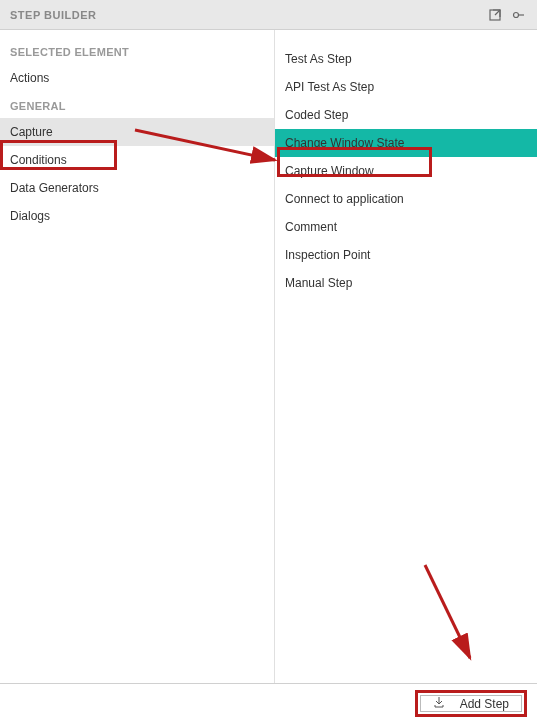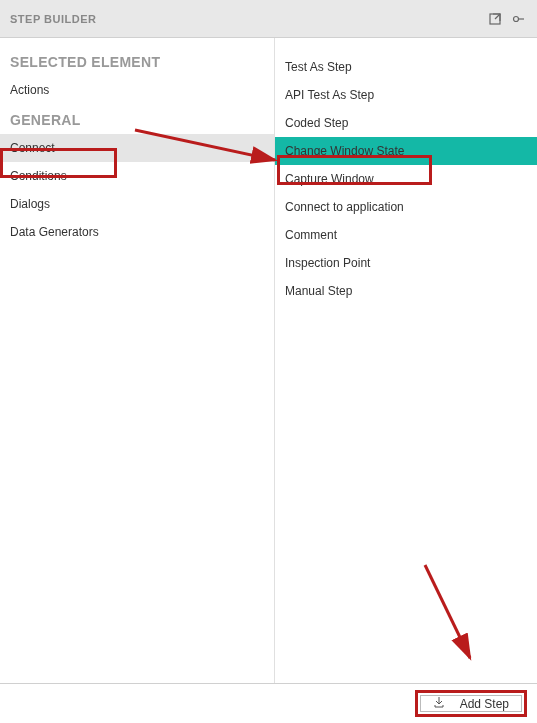--- a/index.html
+++ b/index.html
@@ -1,24 +1,24 @@
 <!DOCTYPE html>
 <html><head>
   <meta charset="utf-8">
   <style>
     * { margin: 0; padding: 0; box-sizing: border-box; font-family: Arial, sans-serif; }
     body { width: 537px; height: 723px; background: #fff; position: relative; display: flex; flex-direction: column; }
-    .header { height: 38px; background: #e8e8e8; border-bottom: 1px solid #d0d0d0; display: flex; align-items: center; padding: 0 10px; }
+    .header { height: 30px; background: #e8e8e8; border-bottom: 1px solid #d0d0d0; display: flex; align-items: center; padding: 0 10px; }
     .header-title { font-size: 11px; font-weight: bold; color: #888; letter-spacing: 0.5px; flex: 1; }
     .header-icons { display: flex; gap: 8px; }
     .header-icon { width: 16px; height: 16px; display: flex; align-items: center; justify-content: center; color: #666; cursor: pointer; }
     .main { flex: 1; display: flex; overflow: hidden; }
     .left-panel { width: 275px; border-right: 1px solid #e0e0e0; padding-top: 8px; position: relative; }
     .right-panel { flex: 1; padding-top: 15px; position: relative; }
-    .section-header { font-size: 14px; font-weight: bold; color: #999; padding: 8px 10px 6px 10px; letter-spacing: 0.3px; }
+    .section-header { font-size: 11px; font-weight: bold; color: #999; padding: 8px 10px 6px 10px; letter-spacing: 0.3px; }
     .list-item { font-size: 12px; color: #333; padding: 7px 10px; cursor: pointer; }
     .list-item.selected-left { background: #e5e5e5; }
     .list-item.selected-right { background: #14b8a6; text-decoration: underline; }
     .highlight-box { position: absolute; border: 3px solid #b91c1c; pointer-events: none; z-index: 10; }
     .arrow-svg { position: absolute; pointer-events: none; z-index: 11; }
     .footer { height: 40px; border-top: 1px solid #d0d0d0; display: flex; align-items: center; justify-content: flex-end; padding: 0 10px; position: relative; }
     .add-btn { border: 1px solid #bbb; background: #fff; padding: 0 12px; font-size: 12px; color: #333; display: flex; align-items: center; gap: 15px; cursor: pointer; }
     .btn-highlight { border: 3px solid #b91c1c; padding: 2px; }
   </style>
 </head>
@@ -41,24 +41,24 @@
         </svg>
     </span>
   </div>
 </div>
 
 <div class="main">
   <div class="left-panel">
     <div class="section-header">SELECTED ELEMENT</div>
     <div class="list-item">Actions</div>
     <div class="section-header">GENERAL</div>
-    <div class="list-item selected-left">Connect</div>
+    <div class="list-item selected-left">Capture</div>
     <div class="list-item">Conditions</div>
+    <div class="list-item">Data Generators</div>
     <div class="list-item">Dialogs</div>
-    <div class="list-item">Data Generators</div>
     <div class="highlight-box" style="left:0px; top:110px; width:117px; height:30px;"></div>
   </div>
 
   <div class="right-panel">
     <div class="list-item">Test As Step</div>
     <div class="list-item">API Test As Step</div>
     <div class="list-item">Coded Step</div>
     <div class="list-item selected-right">Change Window State</div>
     <div class="list-item">Capture Window</div>
     <div class="list-item">Connect to application</div>

